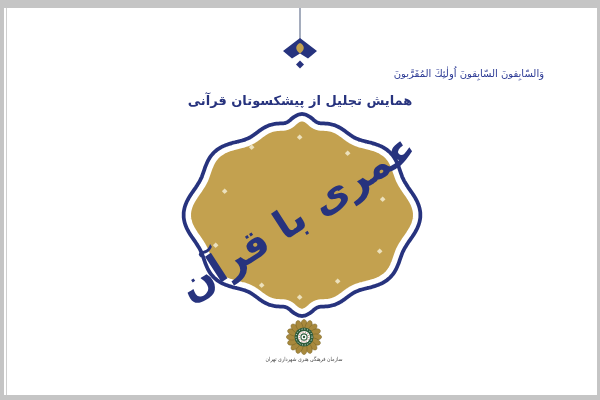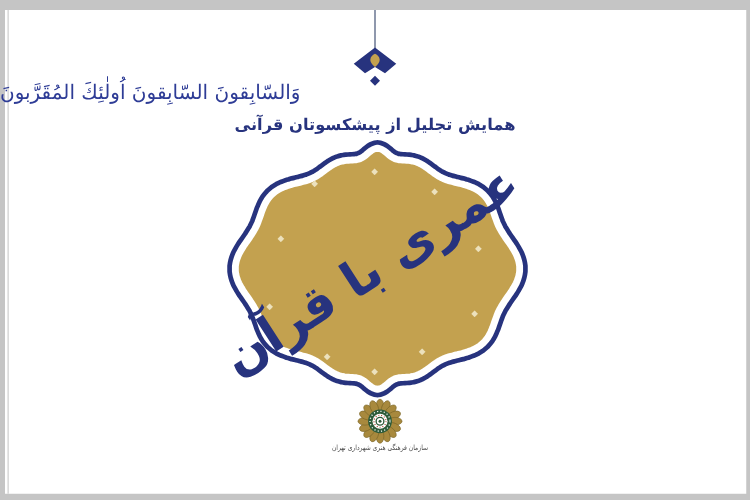--- a/index.html
+++ b/index.html
@@ -15,21 +15,21 @@
   .frame-right{left:597px;top:0;width:3px;height:400px;}
   .frame-inner-line{left:6px;top:8px;width:1px;height:387px;background:#cfcfcf;}
   
   .pendant{position:absolute;left:270px;top:0;width:60px;height:72px;}
   .pendant-line{stroke:var(--pendant-line,#8f98ad);stroke-width:1.6;}
   .pendant-body{fill:var(--navy,#27337e);}
   .pendant-tulip{fill:var(--gold,#c3a14f);}
   
   .verse{
     position:absolute;left:0;top:65px;width:544px;height:18px;line-height:18px;
-    text-align:left;direction:rtl;font-size:16px;color:var(--text-navy,#2e3c96);
+    text-align:right;direction:rtl;font-size:10px;color:var(--text-navy,#2e3c96);
   }
   .title{
     position:absolute;left:0;top:91px;width:600px;height:20px;line-height:20px;
     text-align:center;direction:rtl;font-size:13px;font-weight:bold;color:var(--navy,#27337e);
   }
   
   .medallion-wrap{position:absolute;left:177px;top:110px;width:250px;height:210px;}
   .medallion-wrap svg{position:absolute;left:0;top:0;width:250px;height:210px;}
   .med-navy{fill:none;stroke:var(--navy,#27337e);stroke-width:13;stroke-linejoin:round;}
   .med-gold{fill:var(--gold,#c3a14f);stroke:#ffffff;stroke-width:5.5;stroke-linejoin:round;}

